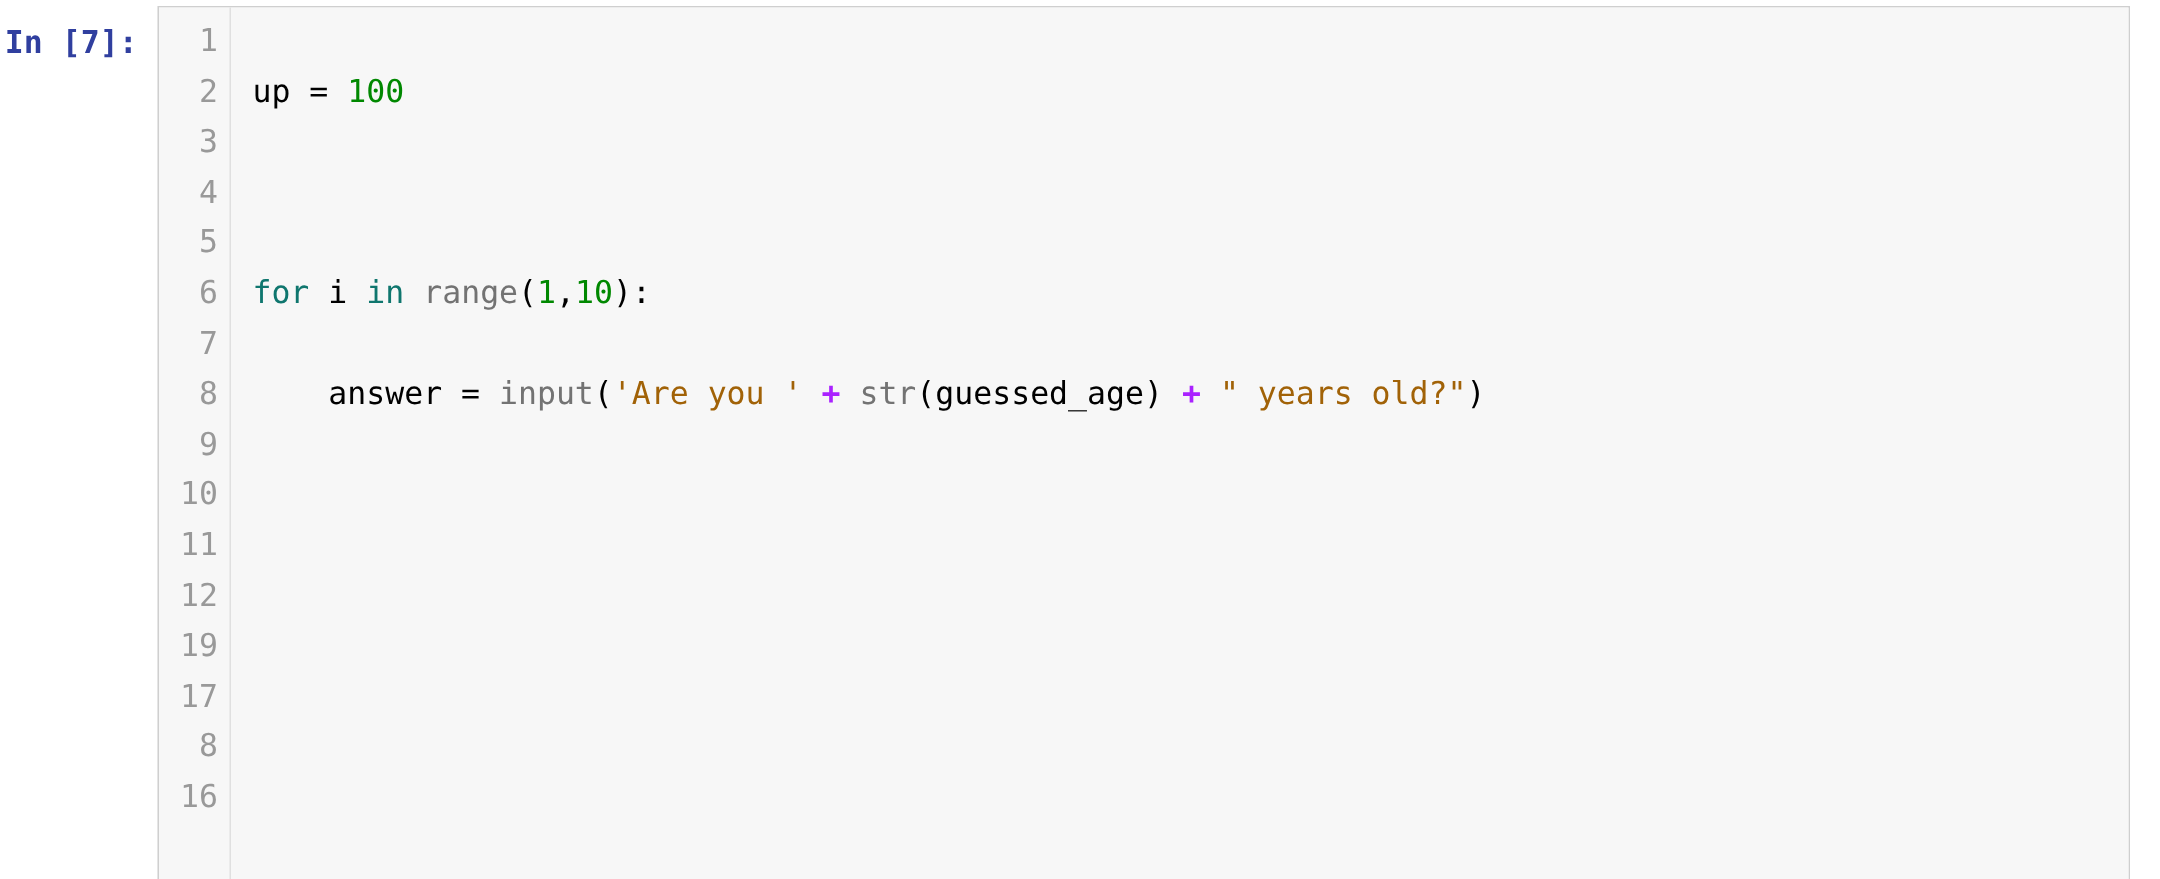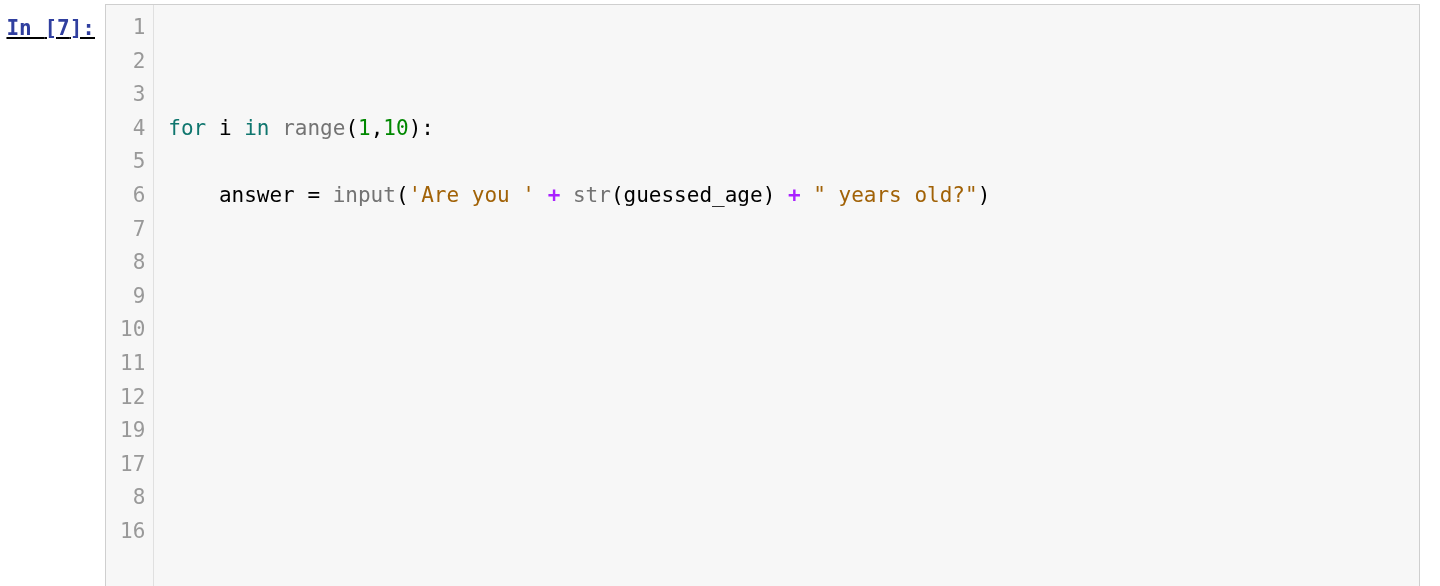--- a/index.html
+++ b/index.html
@@ -12,26 +12,25 @@
     color: #000000;
   }
   .cell {
     display: flex;
     align-items: flex-start;
     padding: 4px 0 0 0;
   }
   .prompt {
     width: 105px;
     flex: 0 0 auto;
-    text-align: right;
+    text-align: center;
     padding: 8px 10px 0 0;
     box-sizing: border-box;
     font-weight: bold;
     white-space: pre;
-    text-decoration: underline;
   }
   .prompt .in-label { color: #303F9F; }
   .prompt .brackets { color: #303F9F; }
   .prompt .exec-count { color: #303F9F; }
   .code-area {
     flex: 1 1 auto;
     border: 1px solid #cfcfcf;
     background: #f7f7f7;
     margin-right: 20px;
     display: flex;
@@ -88,20 +87,21 @@
       <span class="ln">10</span>
       <span class="ln">11</span>
       <span class="ln">12</span>
       <span class="ln">19</span>
       <span class="ln">17</span>
       <span class="ln">8</span>
       <span class="ln">16</span>
     </div>
 
     <div class="editor">
+<span class="line"><span class="tk-n">up</span><span class="tk-o"> = </span><span class="tk-num">100</span></span>
 <span class="line"> </span>
 <span class="line"><span class="tk-kw">for</span> <span class="tk-n">i</span> <span class="tk-kw">in</span> <span class="tk-bn">range</span><span class="tk-p">(</span><span class="tk-num">1</span><span class="tk-p">,</span><span class="tk-num">10</span><span class="tk-p">)</span><span class="tk-p">:</span></span>
 <span class="line">    <span class="tk-n">answer</span><span class="tk-o"> = </span><span class="tk-bn">input</span><span class="tk-p">(</span><span class="tk-str">'Are you '</span> <span class="tk-op">+</span> <span class="tk-bn">str</span><span class="tk-p">(</span><span class="tk-n">guessed_age</span><span class="tk-p">)</span> <span class="tk-op">+</span> <span class="tk-str">" years old?"</span><span class="tk-p">)</span></span>
 <span class="line"> </span>
 <span class="line">        </span>
 
 
 
 
 

